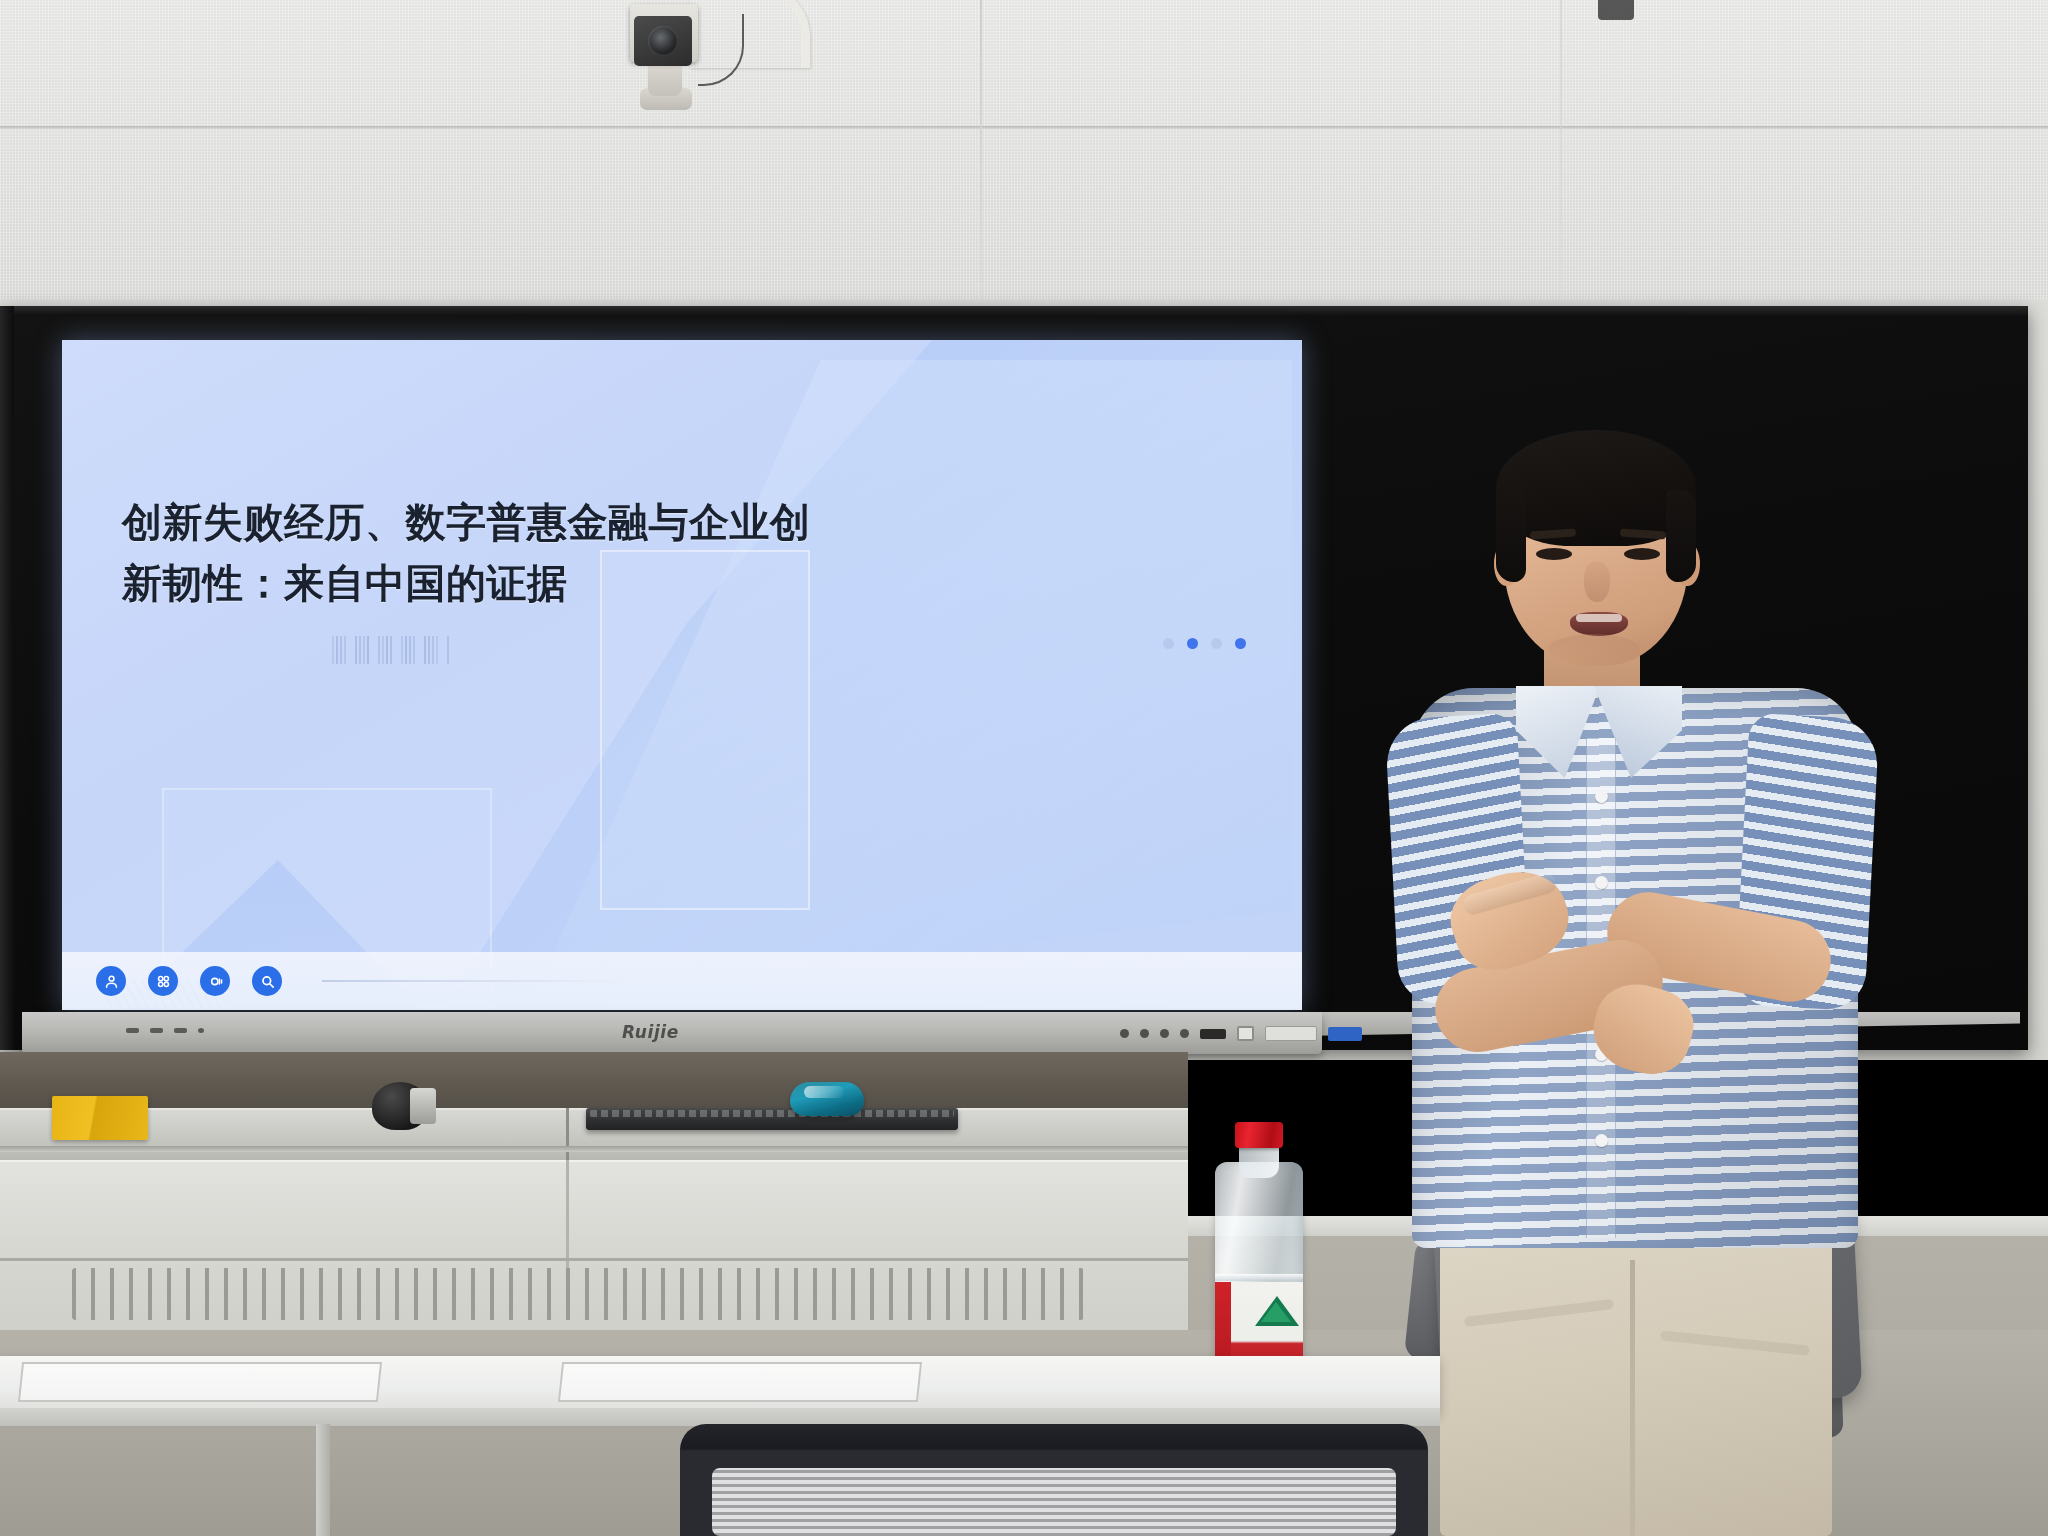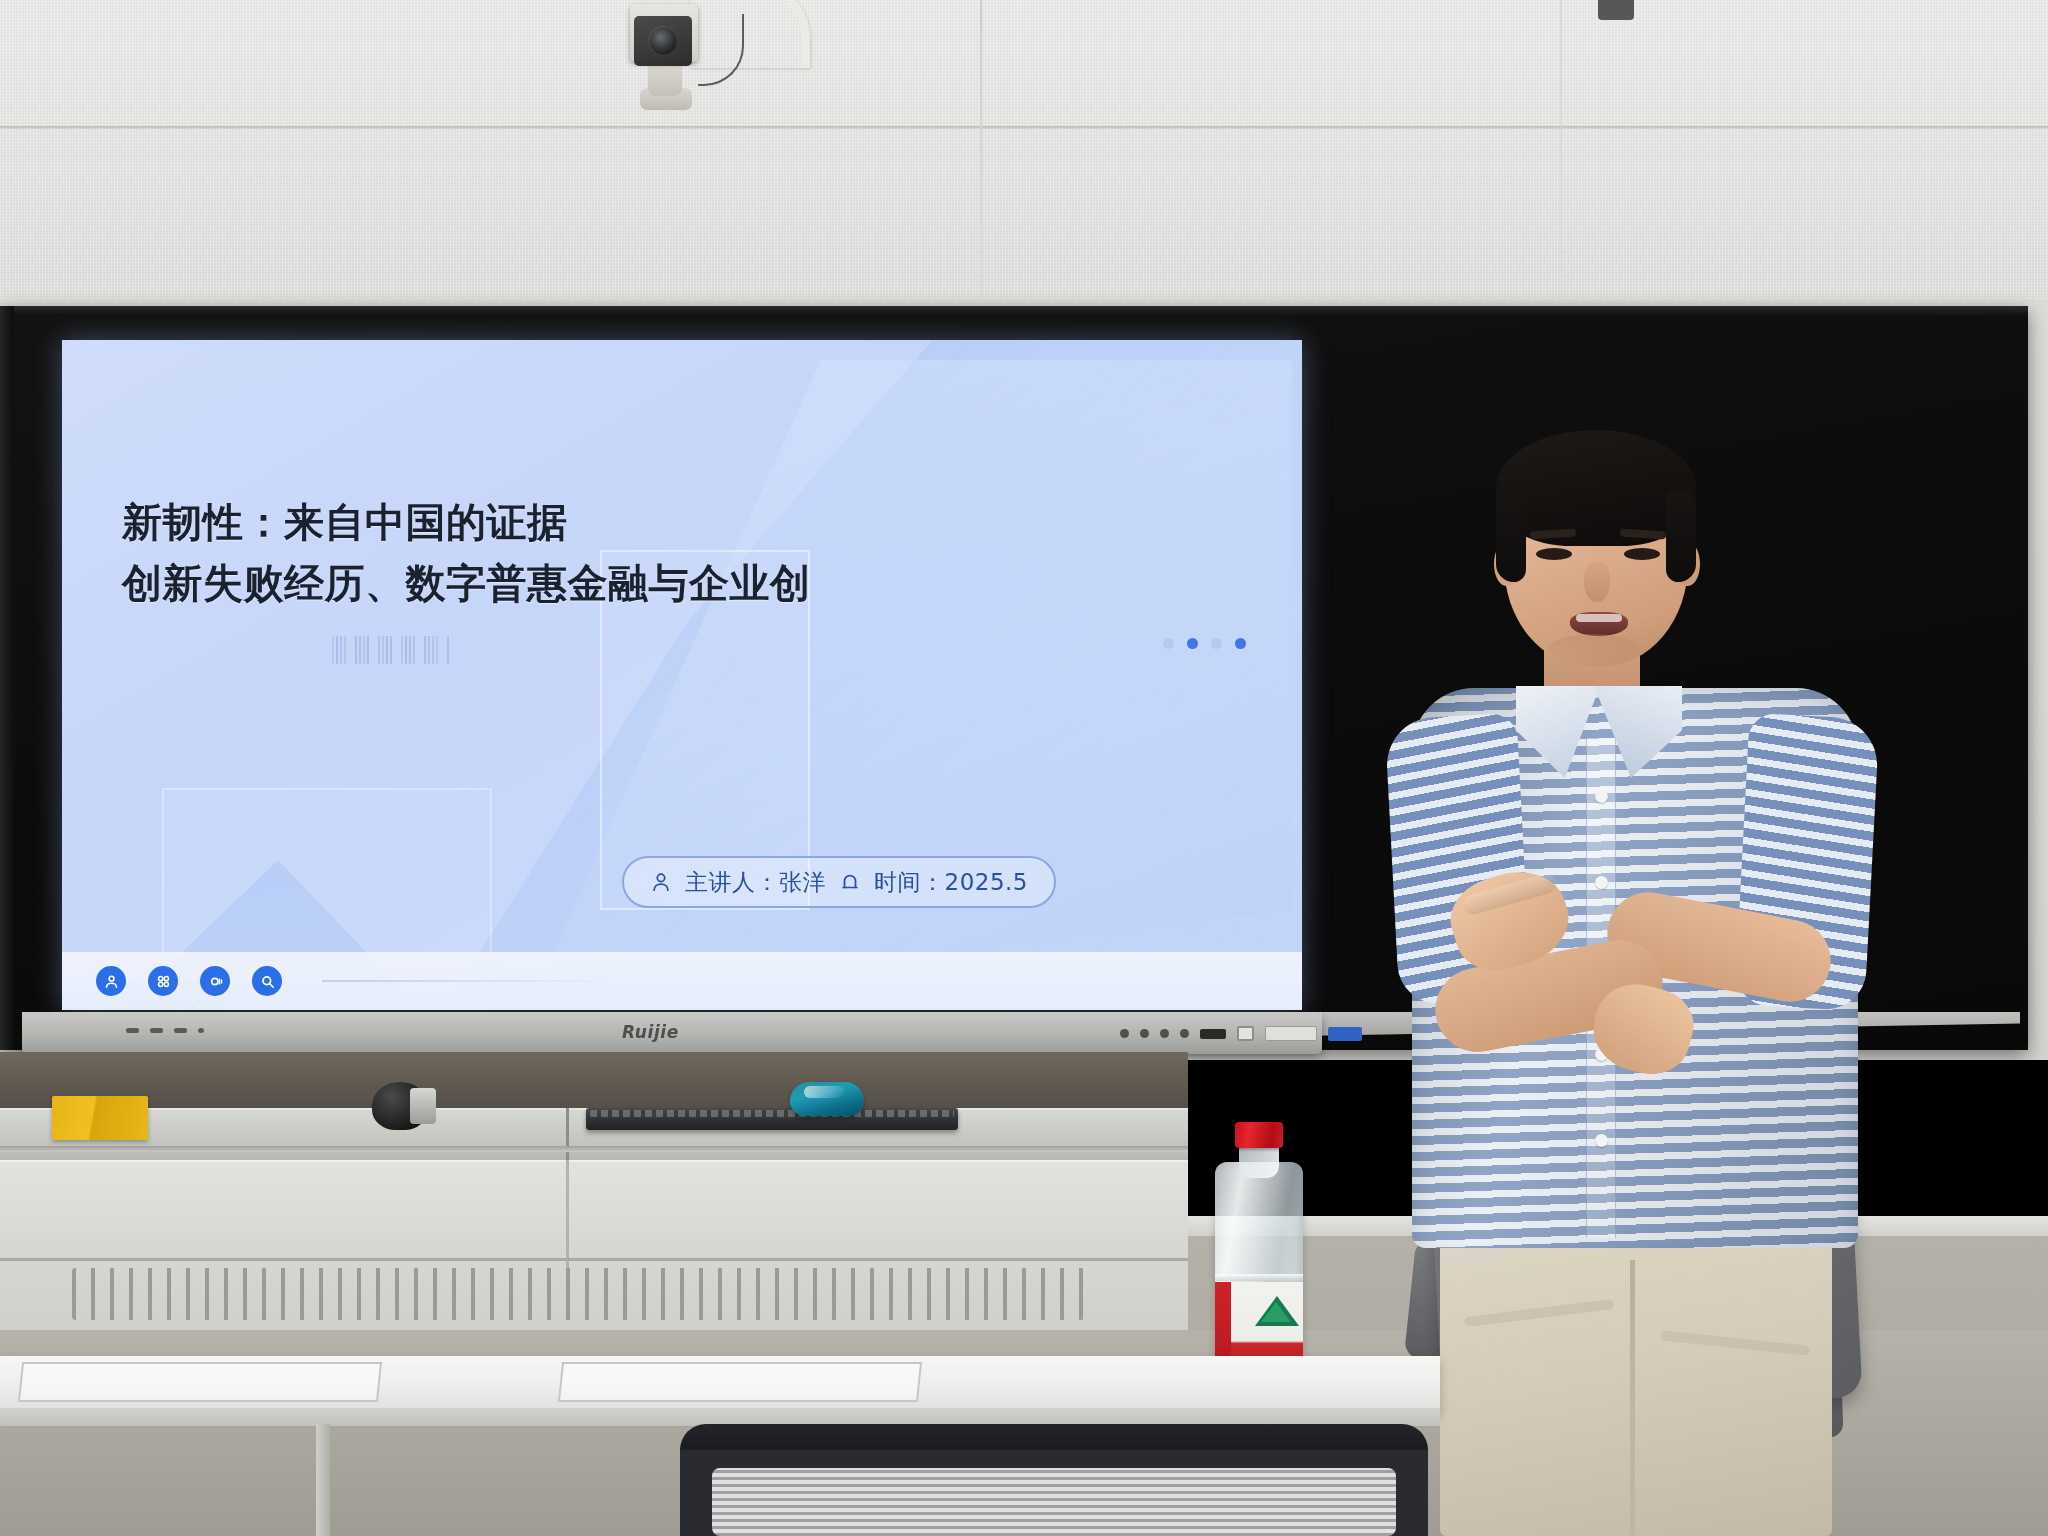--- a/index.html
+++ b/index.html
@@ -654,40 +654,24 @@
     <div class="dots">
       <i class="dot-light"></i>
       <i class="dot-dark"></i>
       <i class="dot-light"></i>
       <i class="dot-dark"></i>
     </div>
 
     <div class="hatch"></div>
 
     <div class="slide-title">
+      <div>创新失败经历、数字普惠金融与企业创</div>
       <div>新韧性：来自中国的证据</div>
-      <div>创新失败经历、数字普惠金融与企业创</div>
     </div>
 
-    <div class="info-chip">
-      <span class="ico">
-        <svg viewBox="0 0 24 24" fill="none" stroke="#2b4f9e" stroke-width="1.9" stroke-linecap="round" stroke-linejoin="round">
-          <circle cx="12" cy="7.5" r="4"></circle>
-          <path d="M4.5 21c0-4.2 3.4-6.6 7.5-6.6s7.5 2.4 7.5 6.6"></path>
-        </svg>
-      </span>
-      <span class="txt">主讲人：张洋</span>
-      <span class="ico">
-        <svg viewBox="0 0 24 24" fill="none" stroke="#2b4f9e" stroke-width="1.9" stroke-linecap="round" stroke-linejoin="round">
-          <path d="M6 18V11a6 6 0 0 1 12 0v7"></path>
-          <path d="M4.5 18h15"></path>
-        </svg>
-      </span>
-      <span class="txt">时间：2025.5</span>
-    </div>
 
     <div class="toolbar">
       <div class="tb-btn">
         <svg viewBox="0 0 24 24" fill="none" stroke="#fff" stroke-width="2.2" stroke-linecap="round" stroke-linejoin="round">
           <circle cx="12" cy="8" r="3.4"></circle>
           <path d="M5 20c0-3.6 3.1-5.6 7-5.6s7 2 7 5.6"></path>
         </svg>
       </div>
       <div class="tb-btn">
         <svg viewBox="0 0 24 24" fill="none" stroke="#fff" stroke-width="2.2" stroke-linecap="round">

